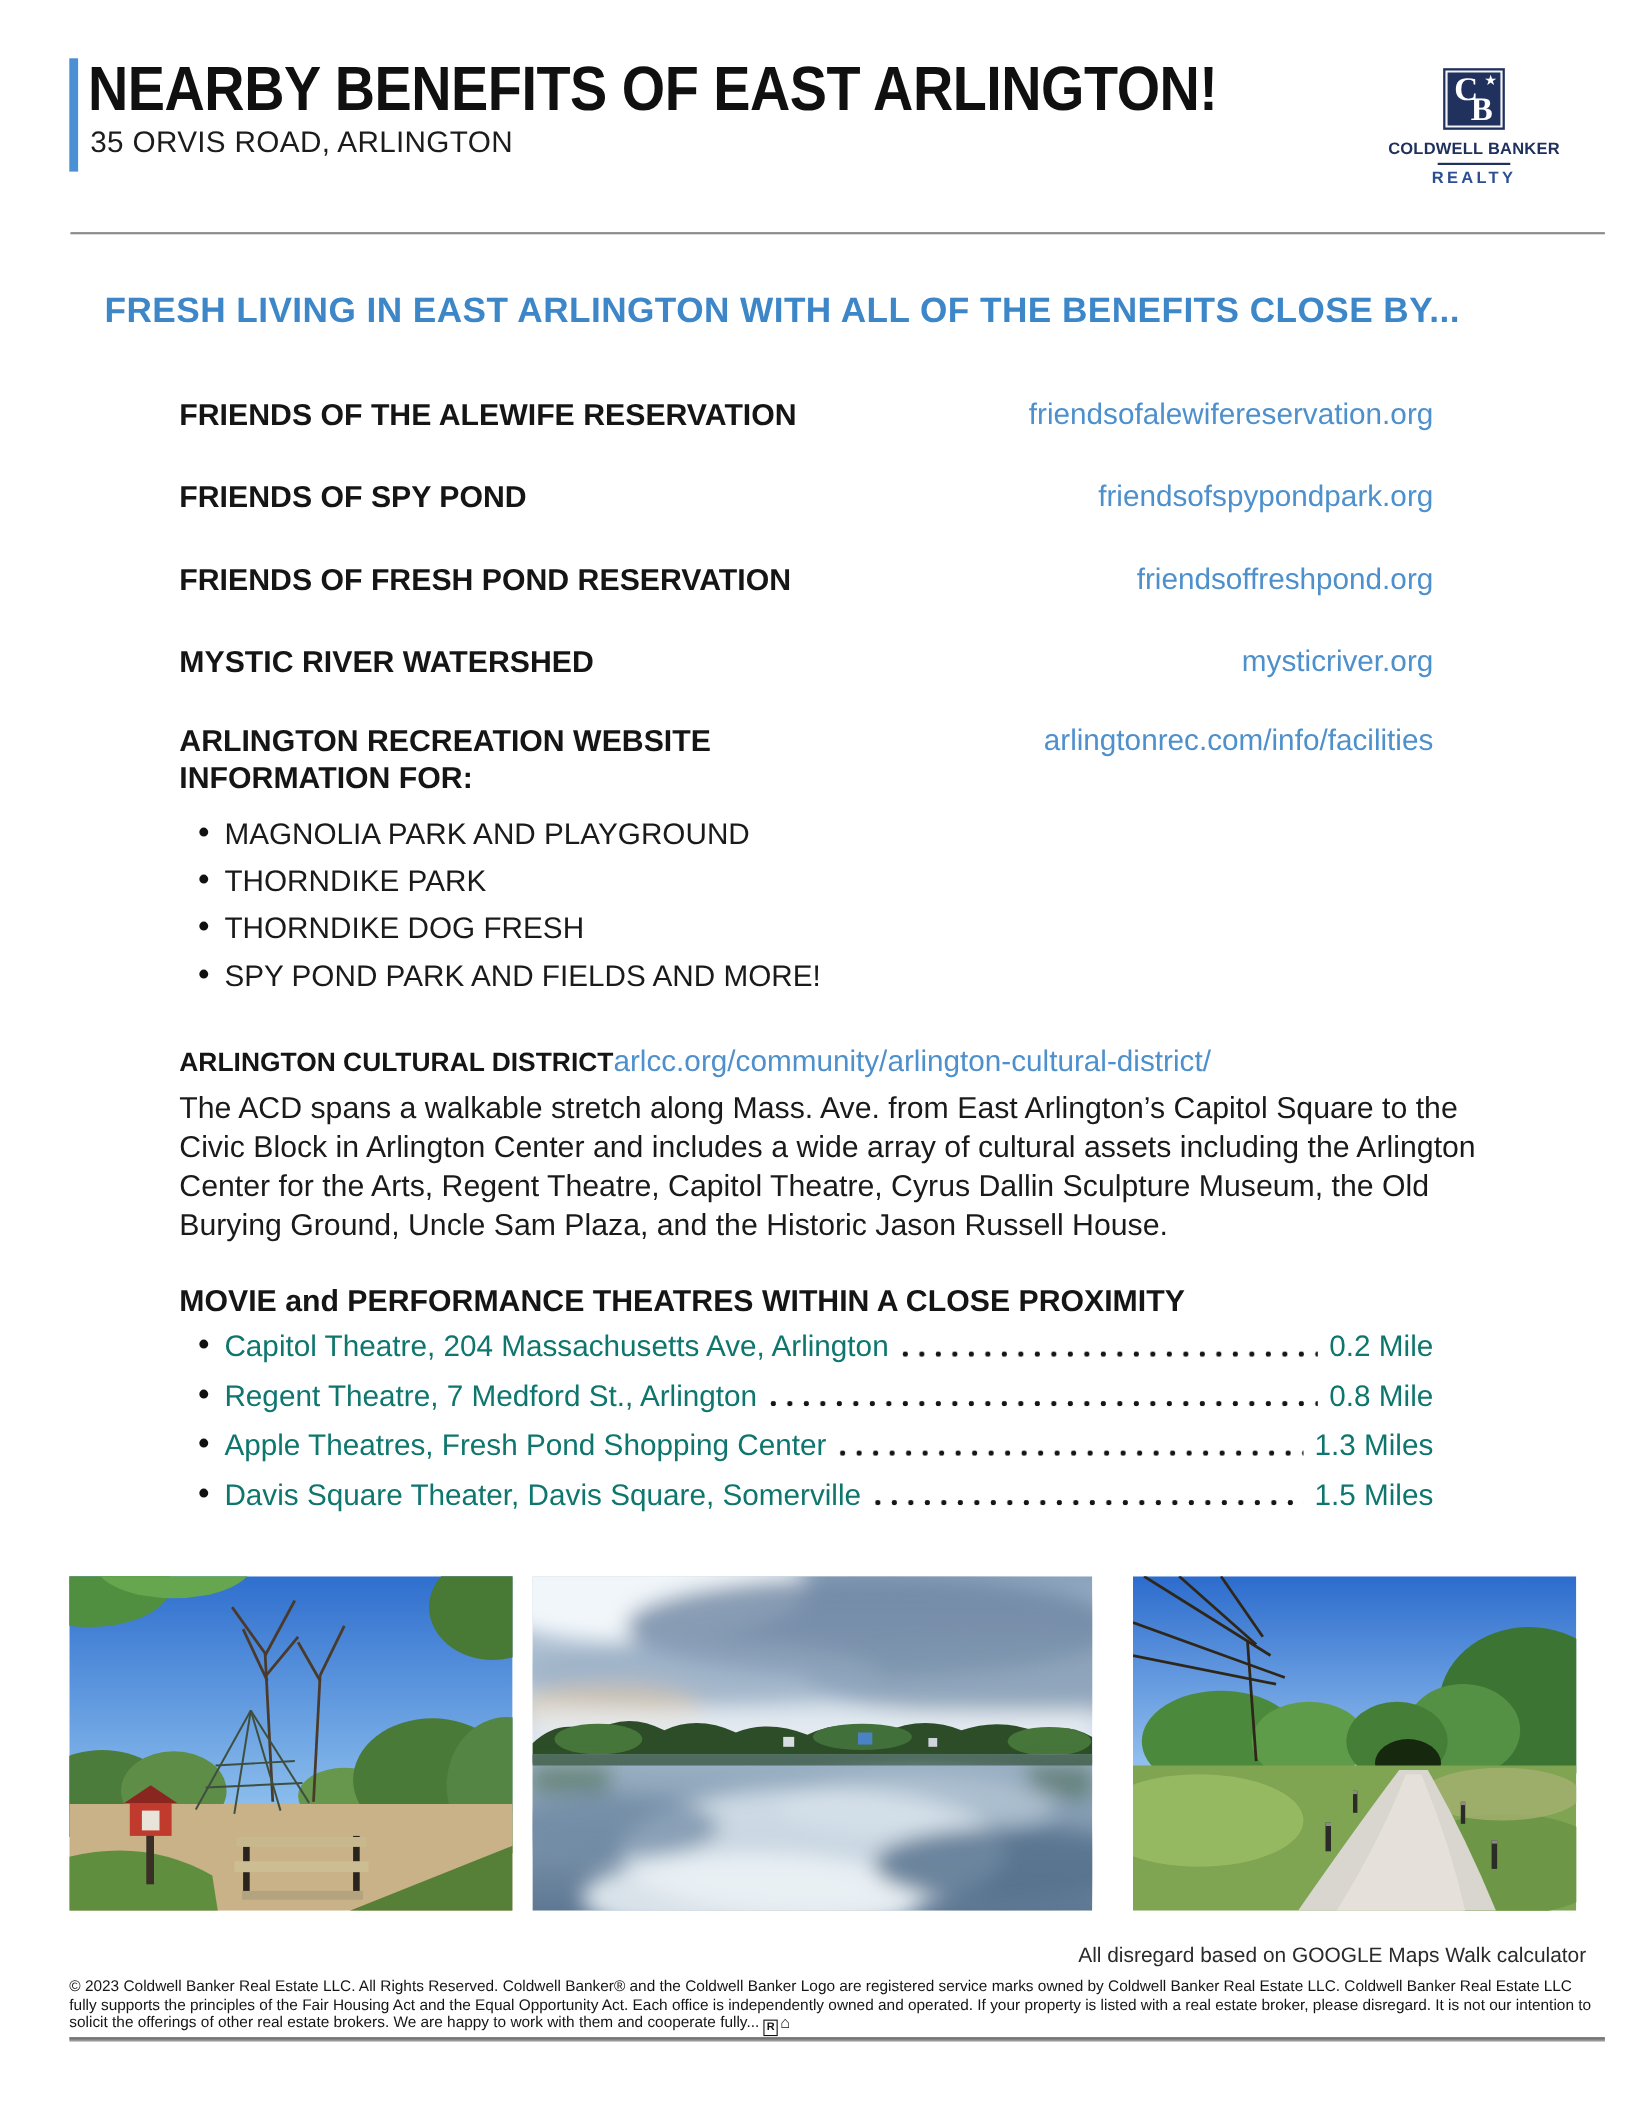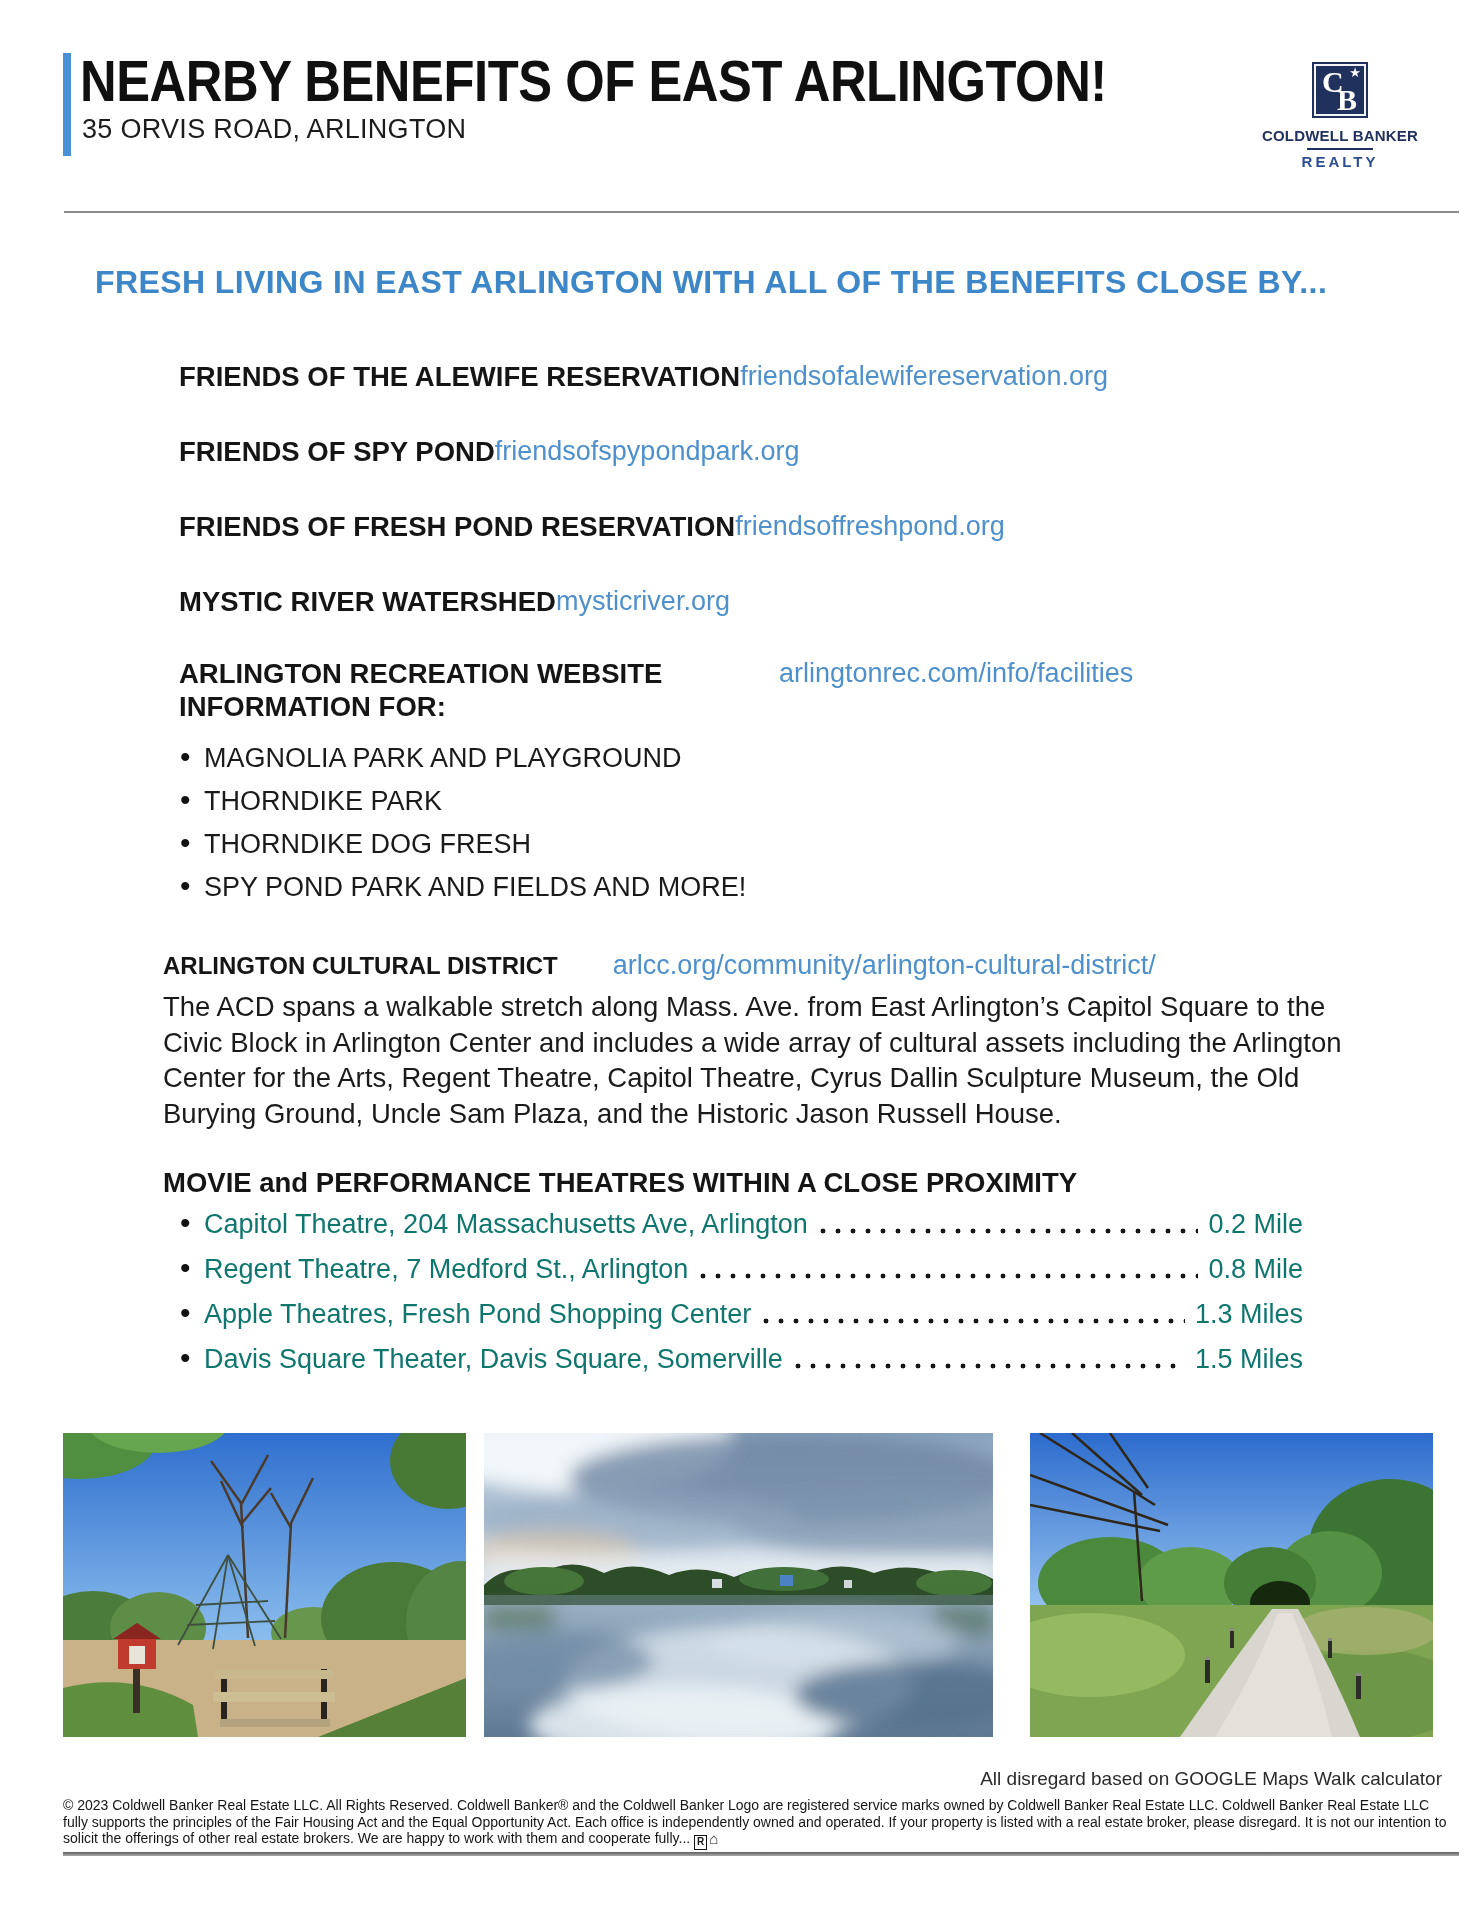--- a/index.html
+++ b/index.html
@@ -27,36 +27,36 @@
   .logo-divider { width:66px; height:2px; background:#21315e; margin:4px auto 3px; }
   .logo-line2 { font-size:15px; font-weight:bold; letter-spacing:3px; color:#2d4f92; }
 
   .header-rule { position:absolute; left:64px; top:211px; width:1395px; height:2px; background:#8c8c8c; }
 
   
   .intro { position:absolute; left:95px; top:264px; font-size:32px; font-weight:bold; color:#3d87c9;
            letter-spacing:0.4px; white-space:nowrap; }
 
   
-  .res-row { position:absolute; left:179px; width:1140px; display:flex; 
+  .res-row { position:absolute; left:163px; width:1140px; display:flex; justify-content:space-between;
              align-items:flex-start; }
   .res-label { font-size:27.5px; line-height:33px; font-weight:bold; color:#151515; max-width:600px; }
   .res-url { font-size:27px; line-height:33px; color:#4e90cc; font-weight:500; white-space:nowrap;
              text-decoration:none; cursor:pointer; }
 
   
   .bullets { position:absolute; left:180px; top:744px; list-style:none; }
   .bullets li { position:relative; padding-left:24px; font-size:27px; line-height:29px; color:#1a1a1a;
                 margin-bottom:14px; }
   .bullets li::before { content:"•"; position:absolute; left:0; top:-2px; font-size:30px; color:#111; }
 
   
   .acd-row { position:absolute; left:163px; top:950px; display:flex; align-items:baseline; }
   .acd-label { font-size:24px; font-weight:bold; color:#151515; white-space:nowrap; }
-  .acd-link { margin-left:55px; font-size:27px; color:#4e90cc; font-weight:500; white-space:nowrap;
+  .acd-link { font-size:27px; color:#4e90cc; font-weight:500; white-space:nowrap;
               text-decoration:none; cursor:pointer; }
   .acd-desc { position:absolute; left:163px; top:989px; width:1205px; font-size:27.5px; line-height:35.5px;
               color:#1a1a1a; }
 
   
   .theatres-heading { position:absolute; left:163px; top:1167px; font-size:27.5px; font-weight:bold; color:#151515; }
   .theatre-list { position:absolute; left:180px; top:1208px; width:1123px; list-style:none; }
   .theatre-list li { position:relative; display:flex; align-items:baseline; padding-left:24px;
                      font-size:27px; line-height:32px; color:#0f766e; margin-bottom:13px; }
   .theatre-list li::before { content:"•"; position:absolute; left:0; top:-1px; font-size:30px; color:#111; }

